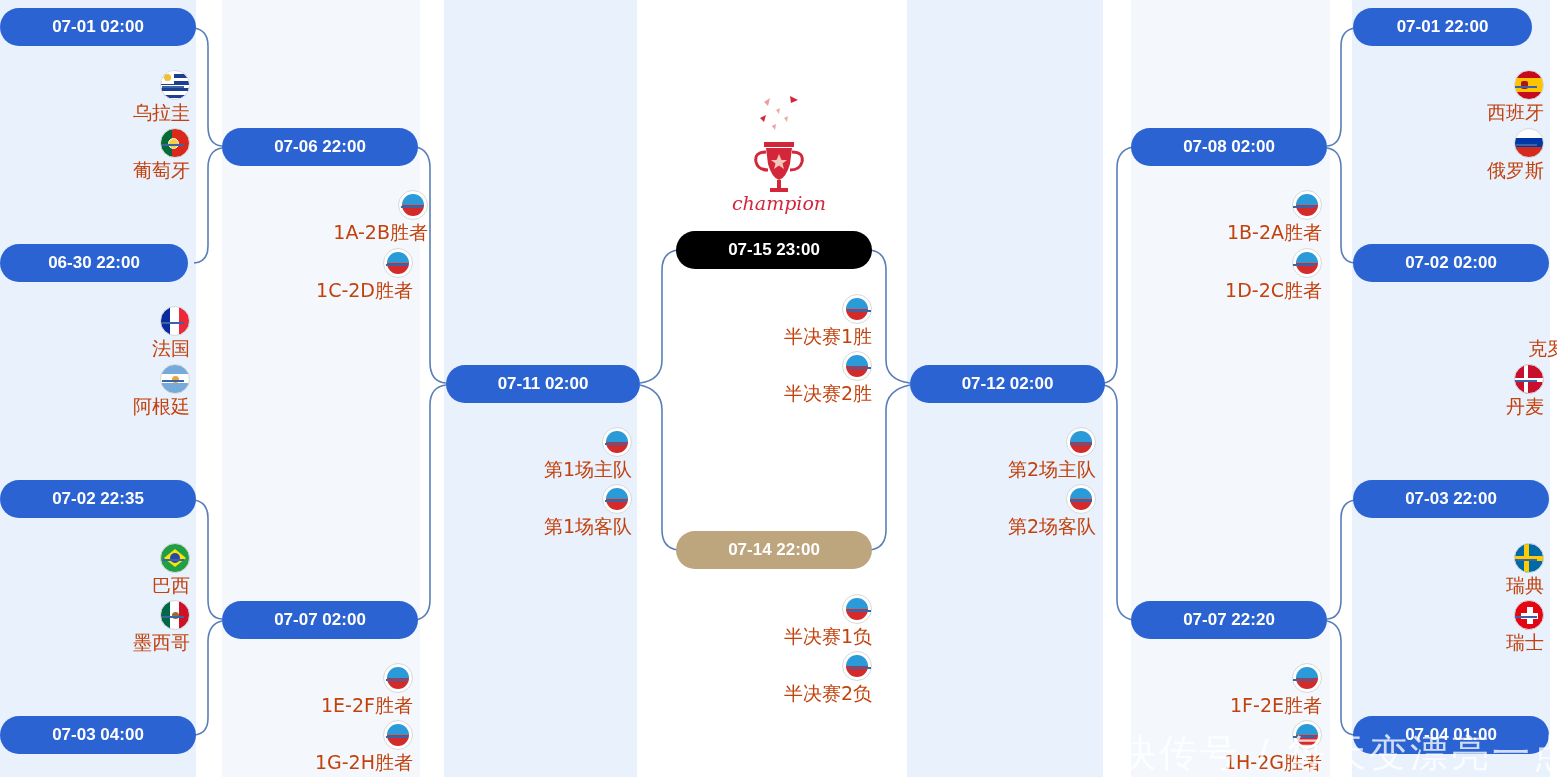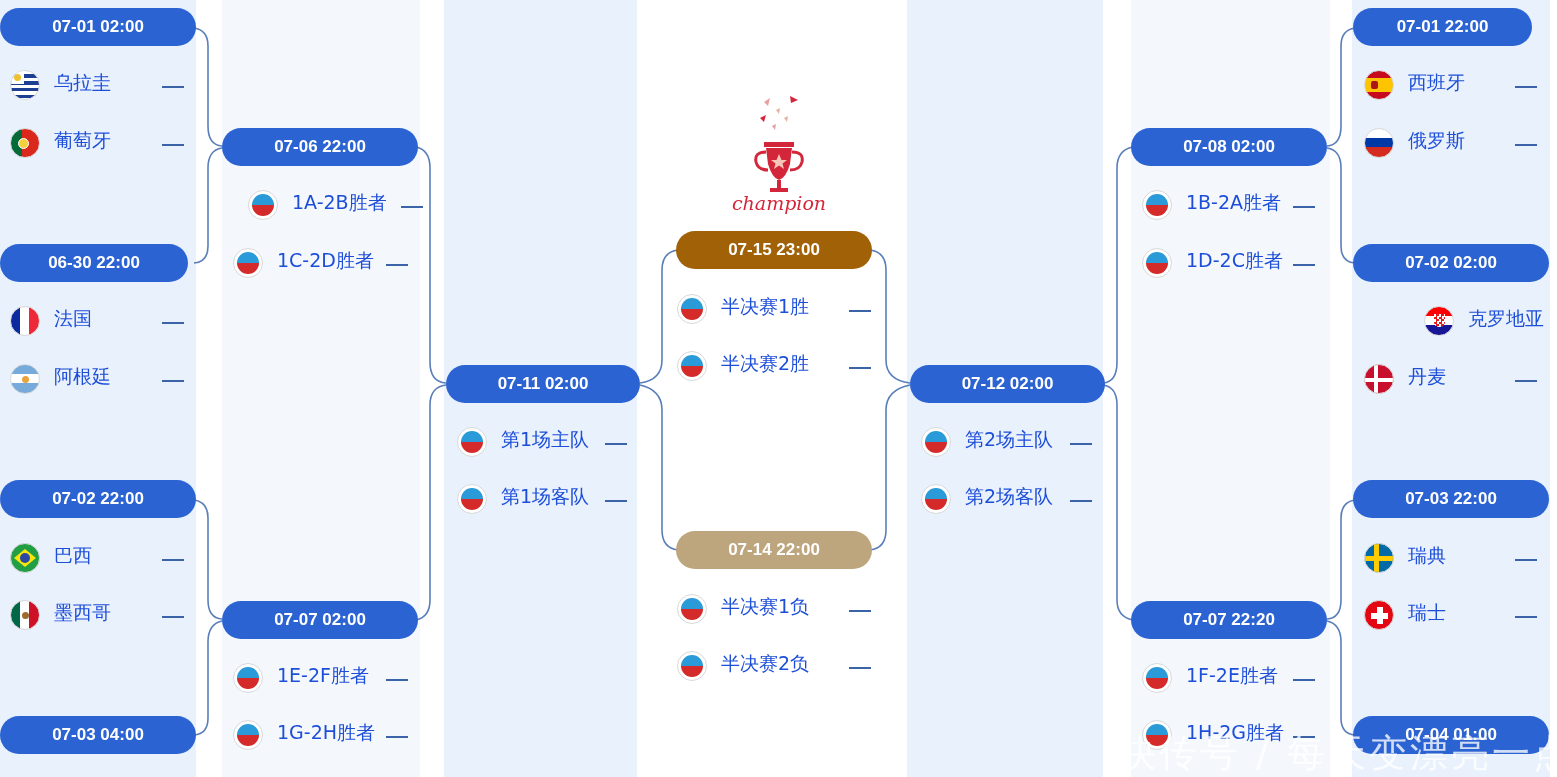--- a/index.html
+++ b/index.html
@@ -11,25 +11,25 @@
   .band { position:absolute; top:0; height:777px; }
   .band.blue { background:#e8f1fc; }
   .band.pale { background:#f4f8fd; }
   svg.conn { position:absolute; left:0; top:0; width:1557px; height:777px; pointer-events:none; }
   .pill {
     position:absolute; height:38px; border-radius:19px;
     background:#2b63d3; color:#fff; font-weight:bold; font-size:17px;
     display:flex; align-items:center; justify-content:center;
     font-family: "Liberation Sans", "DejaVu Sans", sans-serif;
   }
-  .pill.red { background:#a16207; }
+  .pill.red { background:#000000; }
   .pill.gold { background:#bda57e; }
   .team {
-    position:absolute; height:34px; display:flex; align-items:flex-start;
-    font-size:19px; color:#1d4ed8;
+    position:absolute; height:34px; display:flex; align-items:flex-end;
+    font-size:19px; color:#c2410c;flex-direction:column;
   }
   .team .flag {
     width:30px; height:30px; border-radius:50%; overflow:hidden;
     border:1px solid #d8d8d8; box-sizing:border-box; flex:none; position:relative;
   }
   .team .name { margin-left:14px; white-space:nowrap; }
   .team .score {
     position:absolute; height:2px; width:22px; background:#3b64a8;
   }
   .ball { background:#fff; }
@@ -120,21 +120,21 @@
   <span class="score" style="left:152px;top:16px"></span>
 </div>
 <div class="team" style="left:10px;top:364px;width:180px">
   <div class="flag" style="background:linear-gradient(#75aadb 0 33%,#fff 33% 66%,#75aadb 66%);">
       <div style="position:absolute;left:11px;top:11px;width:7px;height:7px;border-radius:50%;background:#e8a33a;"></div>
     </div>
   <span class="name">阿根廷</span>
   <span class="score" style="left:152px;top:16px"></span>
 </div>
 
-<div class="pill" style="left:0;top:480px;width:196px">07-02 22:00</div>
+<div class="pill" style="left:0;top:480px;width:196px">07-02 22:35</div>
 <div class="team" style="left:10px;top:543px;width:180px">
   <div class="flag" style="background:#229e45;">
       <div style="position:absolute;left:3px;top:5px;width:22px;height:18px;background:#f8e509;clip-path:polygon(50% 0,100% 50%,50% 100%,0 50%);"></div>
       <div style="position:absolute;left:9px;top:9px;width:10px;height:10px;border-radius:50%;background:#2b49a3;"></div>
     </div>
   <span class="name">巴西</span>
   <span class="score" style="left:152px;top:16px"></span>
 </div>
 <div class="team" style="left:10px;top:600px;width:180px">
   <div class="flag" style="background:linear-gradient(90deg,#006847 0 33%,#fff 33% 66%,#ce1126 66%);">

